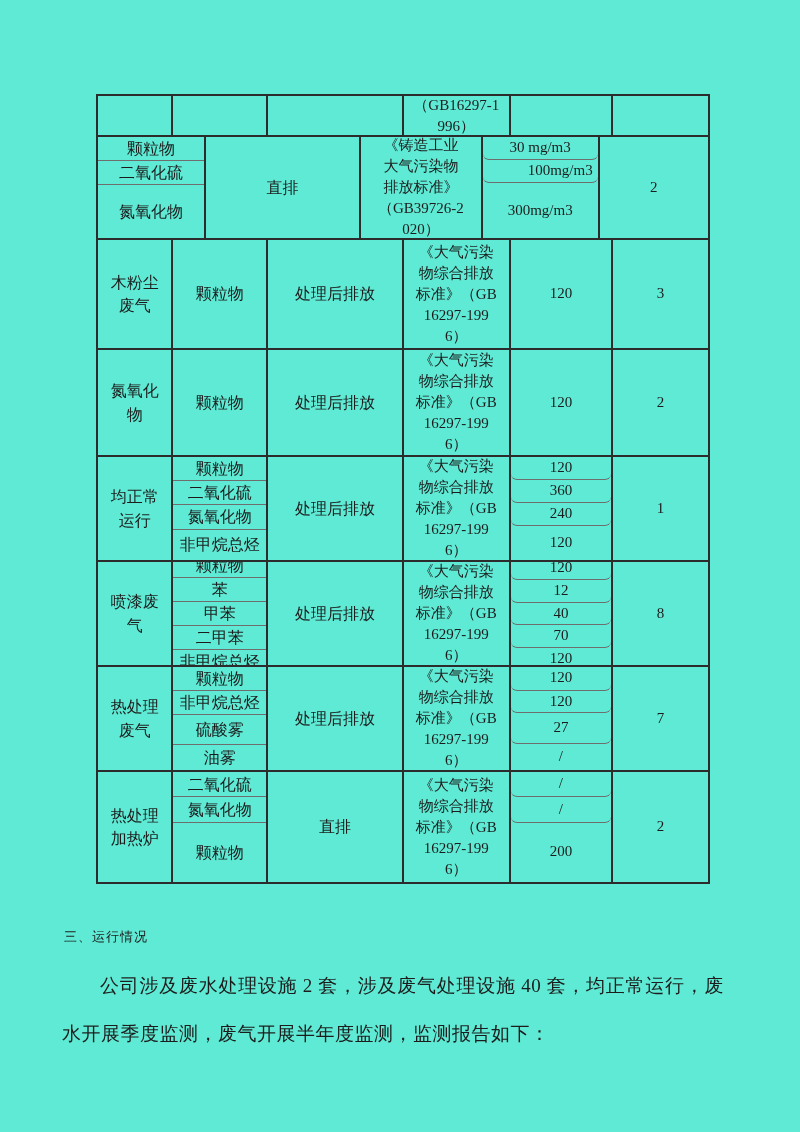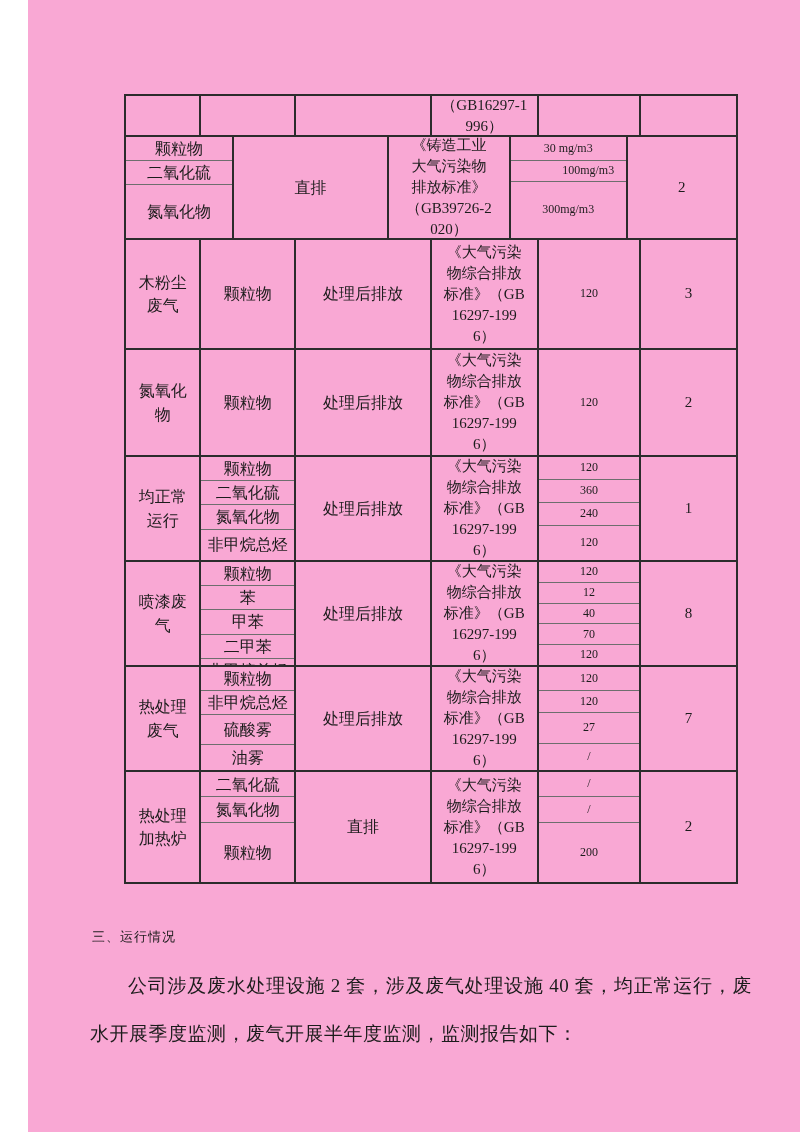--- a/index.html
+++ b/index.html
@@ -1,21 +1,21 @@
 <!DOCTYPE html>
 <html><head>
 <meta charset="utf-8">
 <style>
   html,body { margin:0; padding:0; }
   body {
     width:800px; height:1132px; background:#ffffff; position:relative;
     font-family:"Liberation Serif","DejaVu Serif",serif; color:#1c1c1c;
     overflow:hidden;
   }
-  .page { position:absolute; inset:0; background:#f9a8d4;margin-left:28px; }
+  .page { position:absolute; inset:0; background:#5eead4; }
 
   
   #emission-table{
     position:absolute; left:96px; top:94px; width:614px;
     border:2px solid #2c2c2c; box-sizing:border-box;
     font-size:16px;
   }
   .row{ display:flex; box-sizing:border-box; width:100%; }
   .grp{ border-top:2px solid #2c2c2c; }
   .cell{
@@ -27,27 +27,27 @@
   .c2{ flex:95 0 0; }
   .c3{ flex:137 0 0; }
   .c4{ flex:107 0 0; }
   .c5{ flex:103 0 0; }
   .c6{ flex:97 0 0; font-size:15px; }
   .c1 span{ display:block; width:56px; }
   .c4 span{
     display:block; width:86px; word-break:break-all;
     font-size:15px; line-height:21px;
   }
-  .subcol{ flex-direction:column; align-items:stretch; justify-content:space-between; padding:0; }
+  .subcol{ flex-direction:column; align-items:stretch; justify-content:center; padding:0; }
   .sub{
     flex:1 1 0; display:flex; align-items:center; justify-content:center;
     border-bottom:1px solid #6e6e6e; box-sizing:border-box; text-align:center;
   }
   .sub:last-child{ border-bottom:none; }
-  .limit-sub{ font-size:12px; }
+  .limit-sub{ font-size:15px;border-radius:6px; }
 
   
   #section-heading{
     position:absolute; left:64px; top:928px;
     font-size:13px; letter-spacing:1px; white-space:nowrap;
   }
   #body-paragraph{
     position:absolute; left:62px; top:962px; width:662px;
     font-size:19px; line-height:48px; text-indent:2em;
     text-align:justify; letter-spacing:0.5px;

